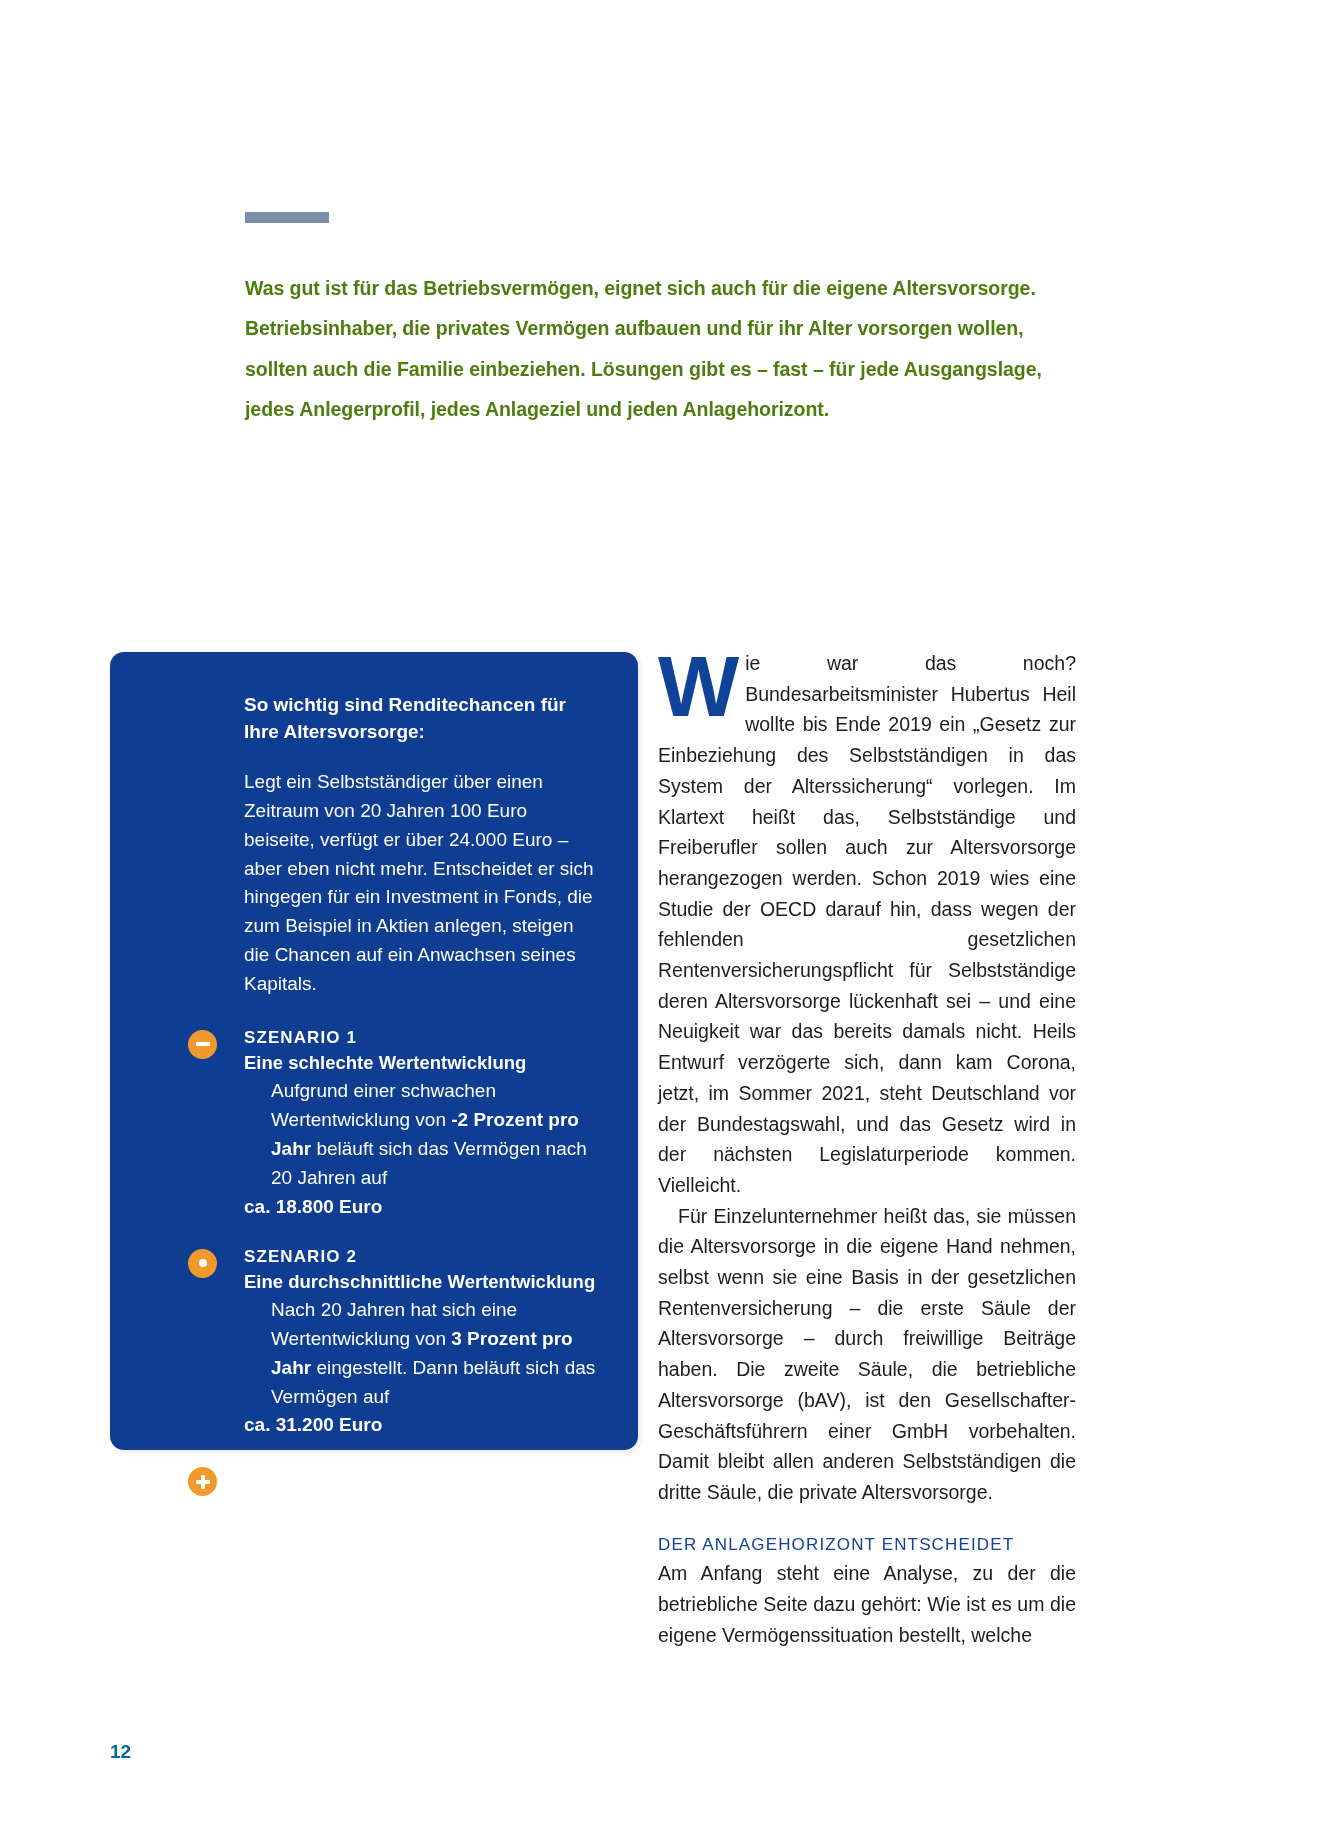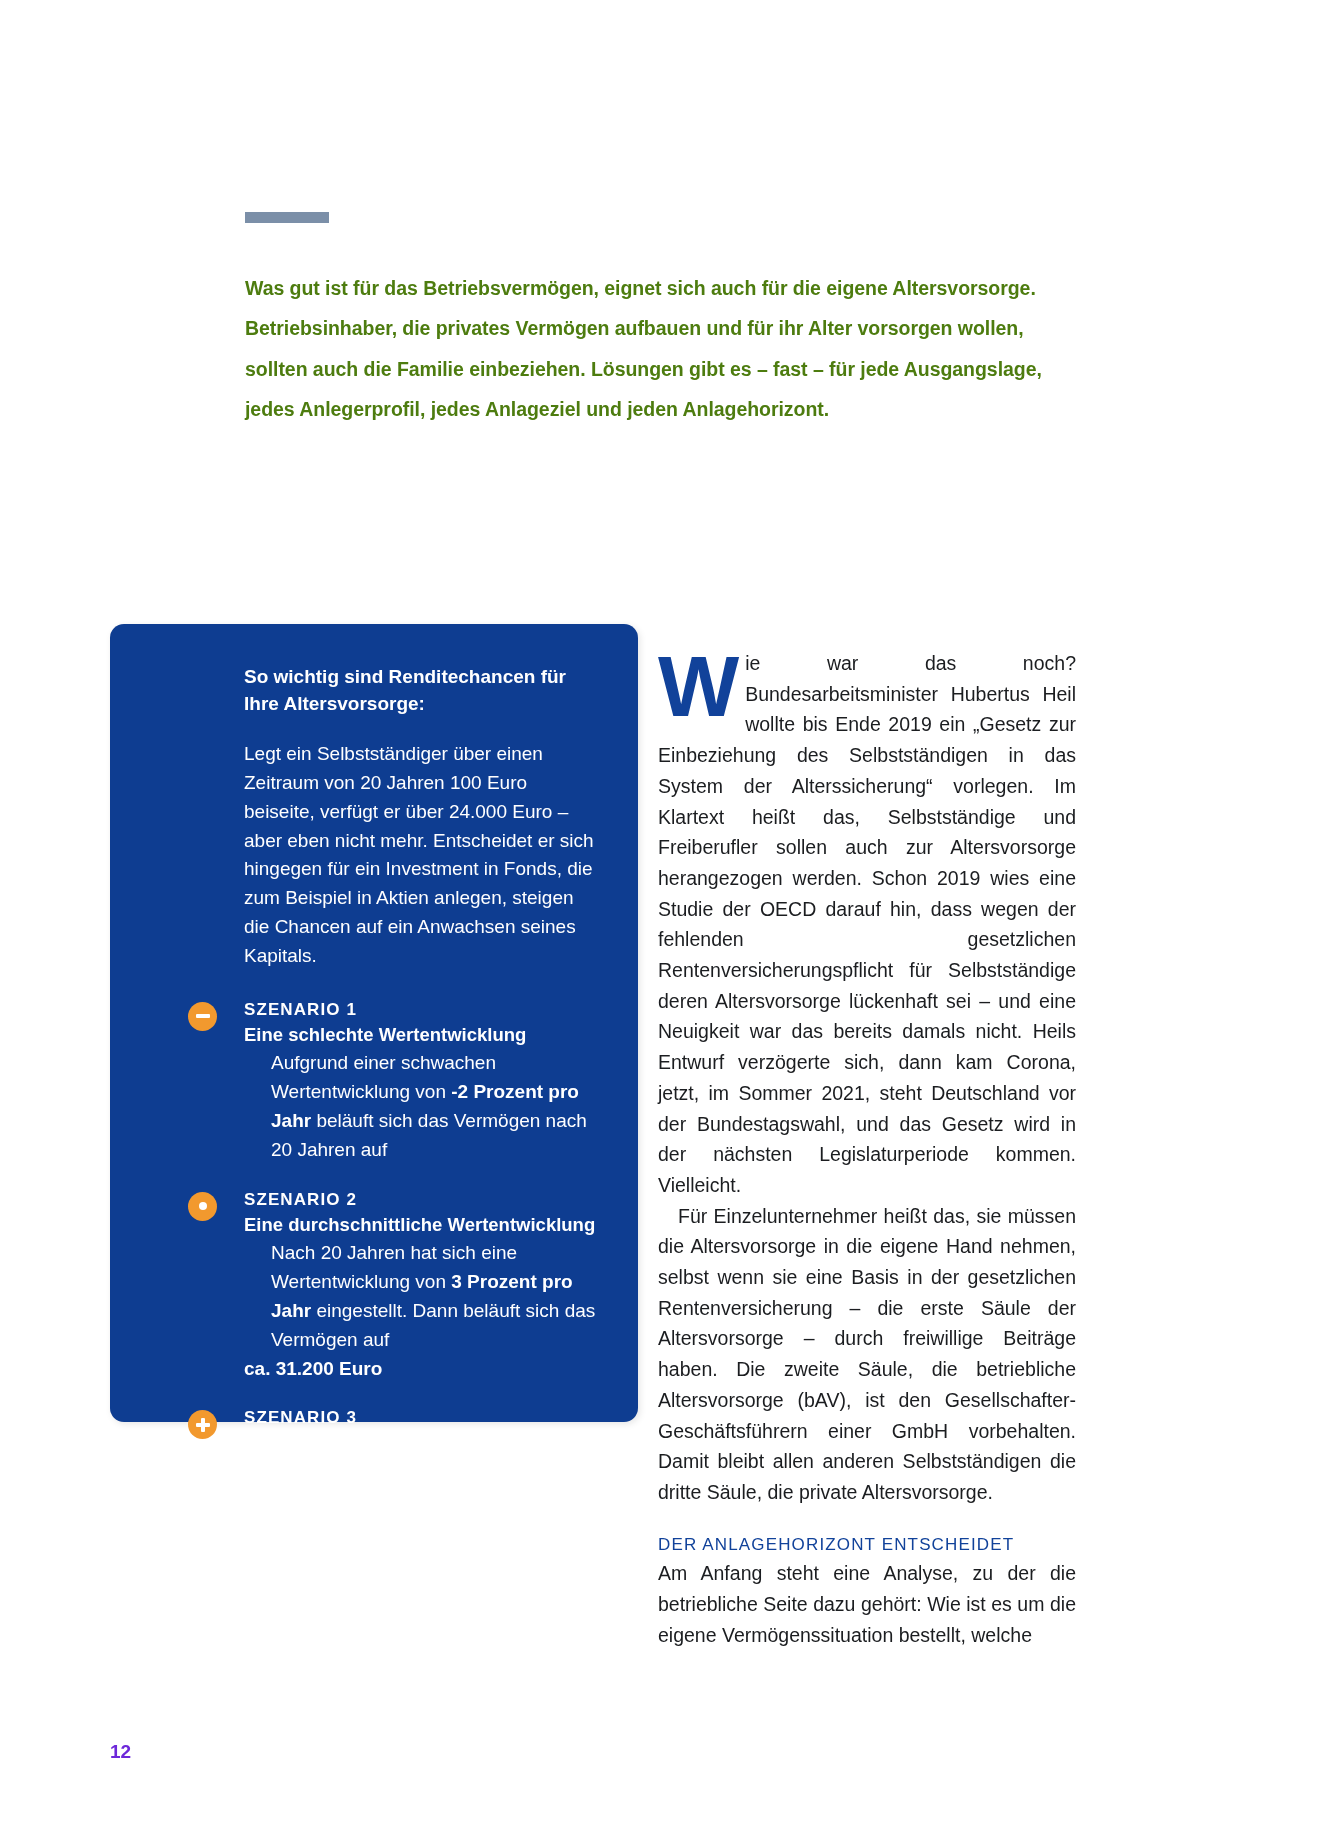--- a/index.html
+++ b/index.html
@@ -42,21 +42,21 @@
     font-weight:bold;
     font-size:19.5px;
     line-height:2.08;
     color:#4d7c0f;
     letter-spacing:-0.05px;
   }
 
   
   .bluebox{
     position:absolute;
-    left:110px; top:624px;
+    left:110px; top:652px;
     width:528px; height:798px;
     background:#0E3D91;
     border-radius:14px;
     color:#ffffff;
     box-sizing:border-box;
     box-shadow:2px 2px 7px rgba(0,0,0,0.10);
   }
   .bluebox-inner{
     position:absolute;
     left:134px; top:40px;
@@ -154,21 +154,21 @@
     margin:24px 0 0 0;
     text-align:left;
   }
 
   
   .pagenum{
     position:absolute;
     left:110px; top:1741px;
     font-weight:bold;
     font-size:19px;
-    color:#6d28d9;
+    color:#0369a1;
   }
 </style>
 </head>
 <body>
 
 <div class="page">
 
 
   <div class="rule"></div>
 
@@ -180,20 +180,21 @@
       <div class="bb-heading">So wichtig sind Renditechancen für Ihre Altersvorsorge:</div>
       <p class="bb-intro">Legt ein Selbstständiger über einen Zeitraum von 20 Jahren 100 Euro beiseite, verfügt er über 24.000 Euro – aber eben nicht mehr. Entscheidet er sich hingegen für ein Investment in Fonds, die zum Beispiel in Aktien anlegen, steigen die Chancen auf ein Anwachsen seines Kapitals.</p>
 
       <div class="scenario">
         <span class="badge">
             <span class="glyph-minus"></span>
           </span>
         <div class="sc-label">SZENARIO 1</div>
         <div class="sc-title">Eine schlechte Wertentwicklung</div>
         <div class="sc-body"><span>Aufgrund einer schwachen Wertentwicklung von </span><b>-2 Prozent pro Jahr</b><span> beläuft sich das Vermögen nach 20 Jahren auf</span></div>
+        <div class="sc-amount">ca. 18.800 Euro</div>
       </div>
 
       <div class="scenario">
         <span class="badge">
             <span class="glyph-dot"></span>
           </span>
         <div class="sc-label">SZENARIO 2</div>
         <div class="sc-title">Eine durchschnittliche Wertentwicklung</div>
         <div class="sc-body"><span>Nach 20 Jahren hat sich eine Wertentwicklung von </span><b>3 Prozent pro Jahr</b><span> eingestellt. Dann beläuft sich das Vermögen auf</span></div>
         <div class="sc-amount">ca. 31.200 Euro</div>

